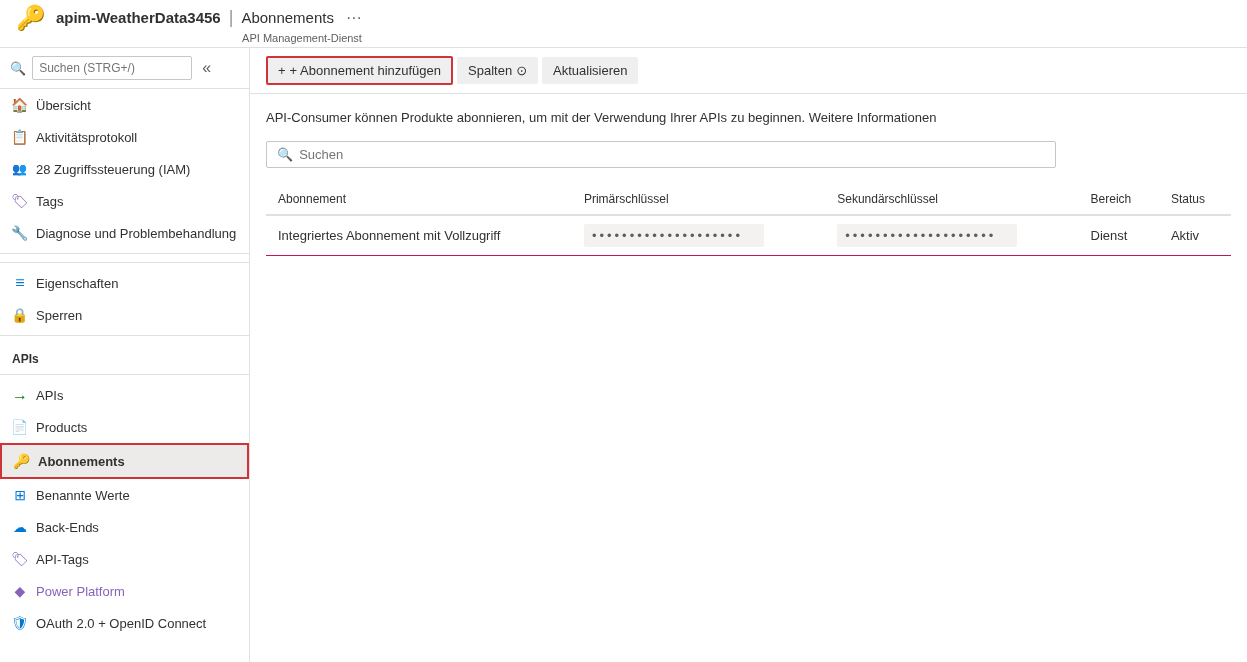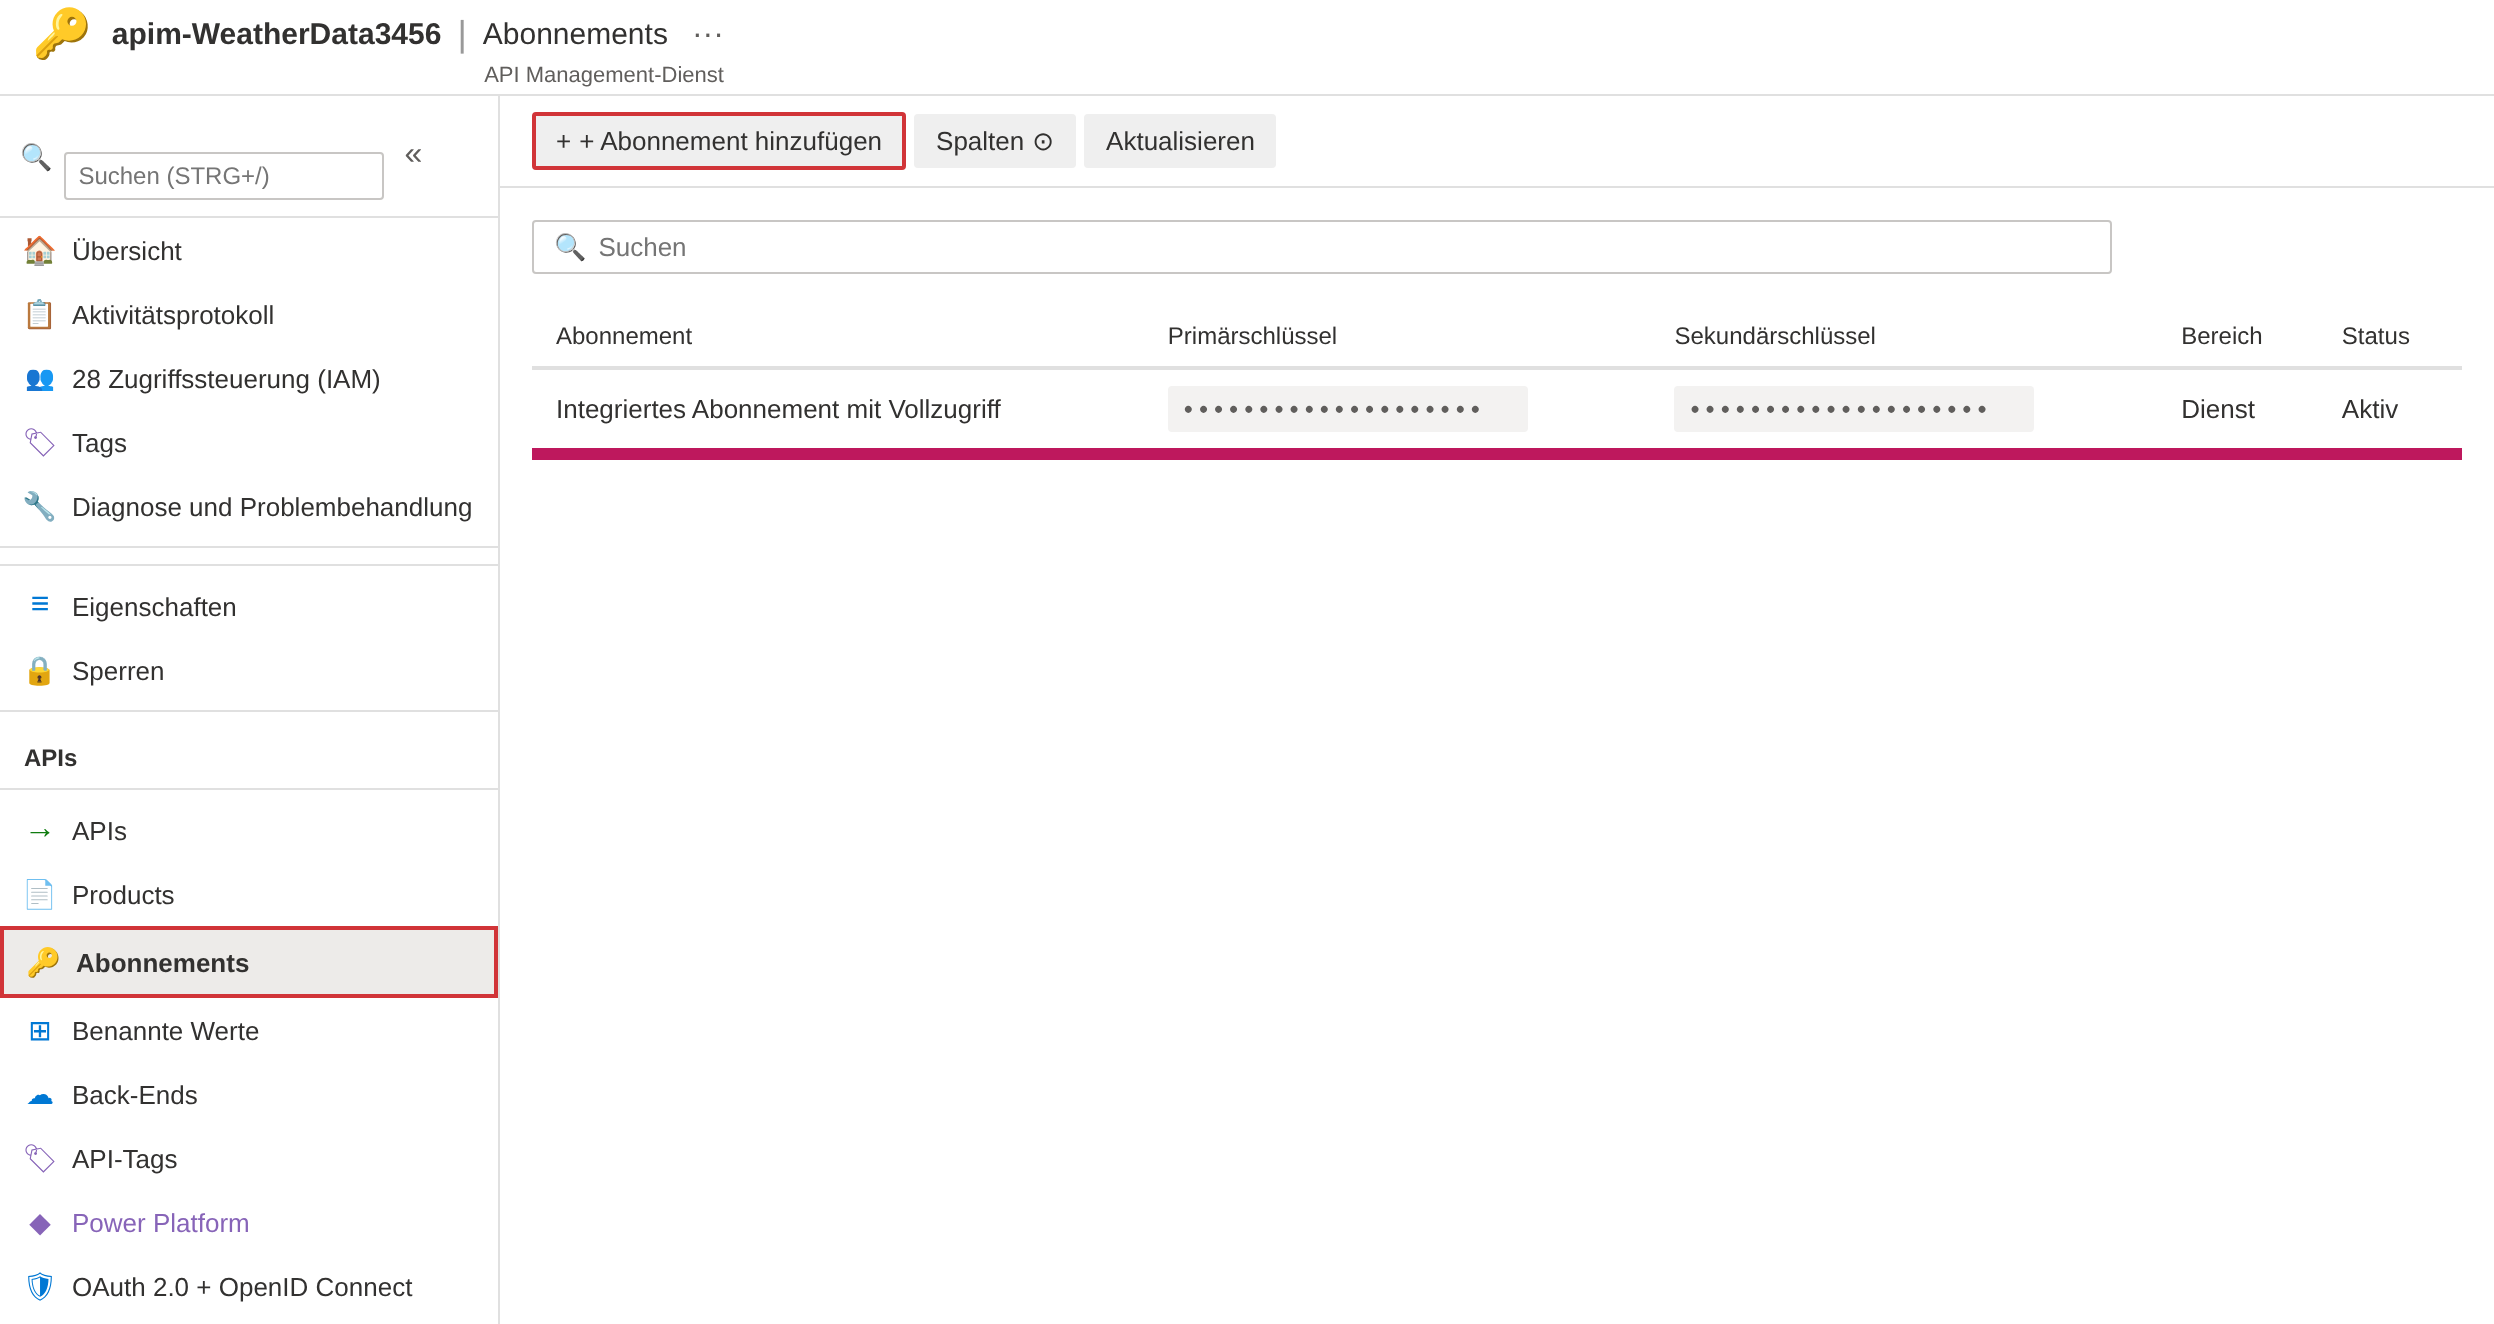--- a/index.html
+++ b/index.html
@@ -39,21 +39,21 @@
     .content-body { padding: 16px; flex: 1; overflow-y: auto; background: #fff; }
     .info-text { font-size: 12px; color: #323130; margin-bottom: 16px; }
     
     .search-box { display: flex; align-items: center; border: 1px solid #c8c6c4; border-radius: 2px; padding: 5px 10px; gap: 6px; margin-bottom: 16px; width: 100%; max-width: 790px; }
     .search-box input { border: none; outline: none; flex: 1; font-size: 13px; color: #323130; }
     .search-icon-small { color: #605e5c; font-size: 13px; }
     
     
     .table { width: 100%; border-collapse: collapse; }
     .table th { text-align: left; padding: 8px 12px; color: #323130; font-weight: 400; font-size: 12px; border-bottom: 2px solid #e0e0e0; white-space: nowrap; }
-    .table td { padding: 8px 12px; border-bottom: 6px solid #be185d; color: #323130; font-size: 13px; }
+    .table td { padding: 8px 12px; border-bottom: 1px solid #be185d; color: #323130; font-size: 13px; }
     .status-active { color: #107c10; }
 
     
     .icon-blue { color: #0078d4; }
     .icon-green { color: #107c10; }
     .icon-purple { color: #8764b8; }
     .icon-yellow { color: #f5a623; }
     .icon-diamond { color: #8764b8; }
   </style>
 </head>
@@ -70,21 +70,21 @@
     </div>
     <div style="font-size:11px; color:#605e5c; margin-left:38px;text-align:right;">API Management-Dienst</div>
   </div>
 </div>
 
 <div class="main">
 
   <div class="sidebar">
     <div class="sidebar-search">
       <span style="color:#605e5c; font-size:13px;">🔍</span>
-      <input type="text" style="border: 1px solid rgb(200, 198, 196); border-radius: 2px; padding: 4px 6px; font-size: 12px; width: 160px; outline: none; margin-top: 20px;" placeholder="Suchen (STRG+/)">
+      <input type="text" style="border: 1px solid rgb(200, 198, 196); border-radius: 2px; padding: 4px 6px; font-size: 12px; width: 160px; outline: none;" placeholder="Suchen (STRG+/)">
       <span class="collapse-btn">«</span>
     </div>
 
     <div class="sidebar-item">
       <span class="icon icon-blue">🏠</span>
       <span>Übersicht</span>
     </div>
     <div class="sidebar-item">
       <span class="icon icon-blue">📋</span>
       <span>Aktivitätsprotokoll</span>
@@ -162,20 +162,23 @@
       <button class="toolbar-btn">
         <span>Spalten</span>
         <span>⊙</span>
       </button>
       <button class="toolbar-btn">
         <span>Aktualisieren</span>
       </button>
     </div>
 
     <div class="content-body">
+      <p class="info-text">
+        <span>API-Consumer können Produkte abonnieren, um mit der Verwendung Ihrer APIs zu beginnen. Weitere Informationen</span>
+      </p>
 
       <div class="search-box">
         <span class="search-icon-small">🔍</span>
         <input type="text" style="border: none; outline: none; flex: 1 1 0%; font-size: 13px; color: rgb(50, 49, 48);" placeholder="Suchen">
       </div>
 
       <table class="table">
         <thead>
           <tr>
             <th>Abonnement</th>

